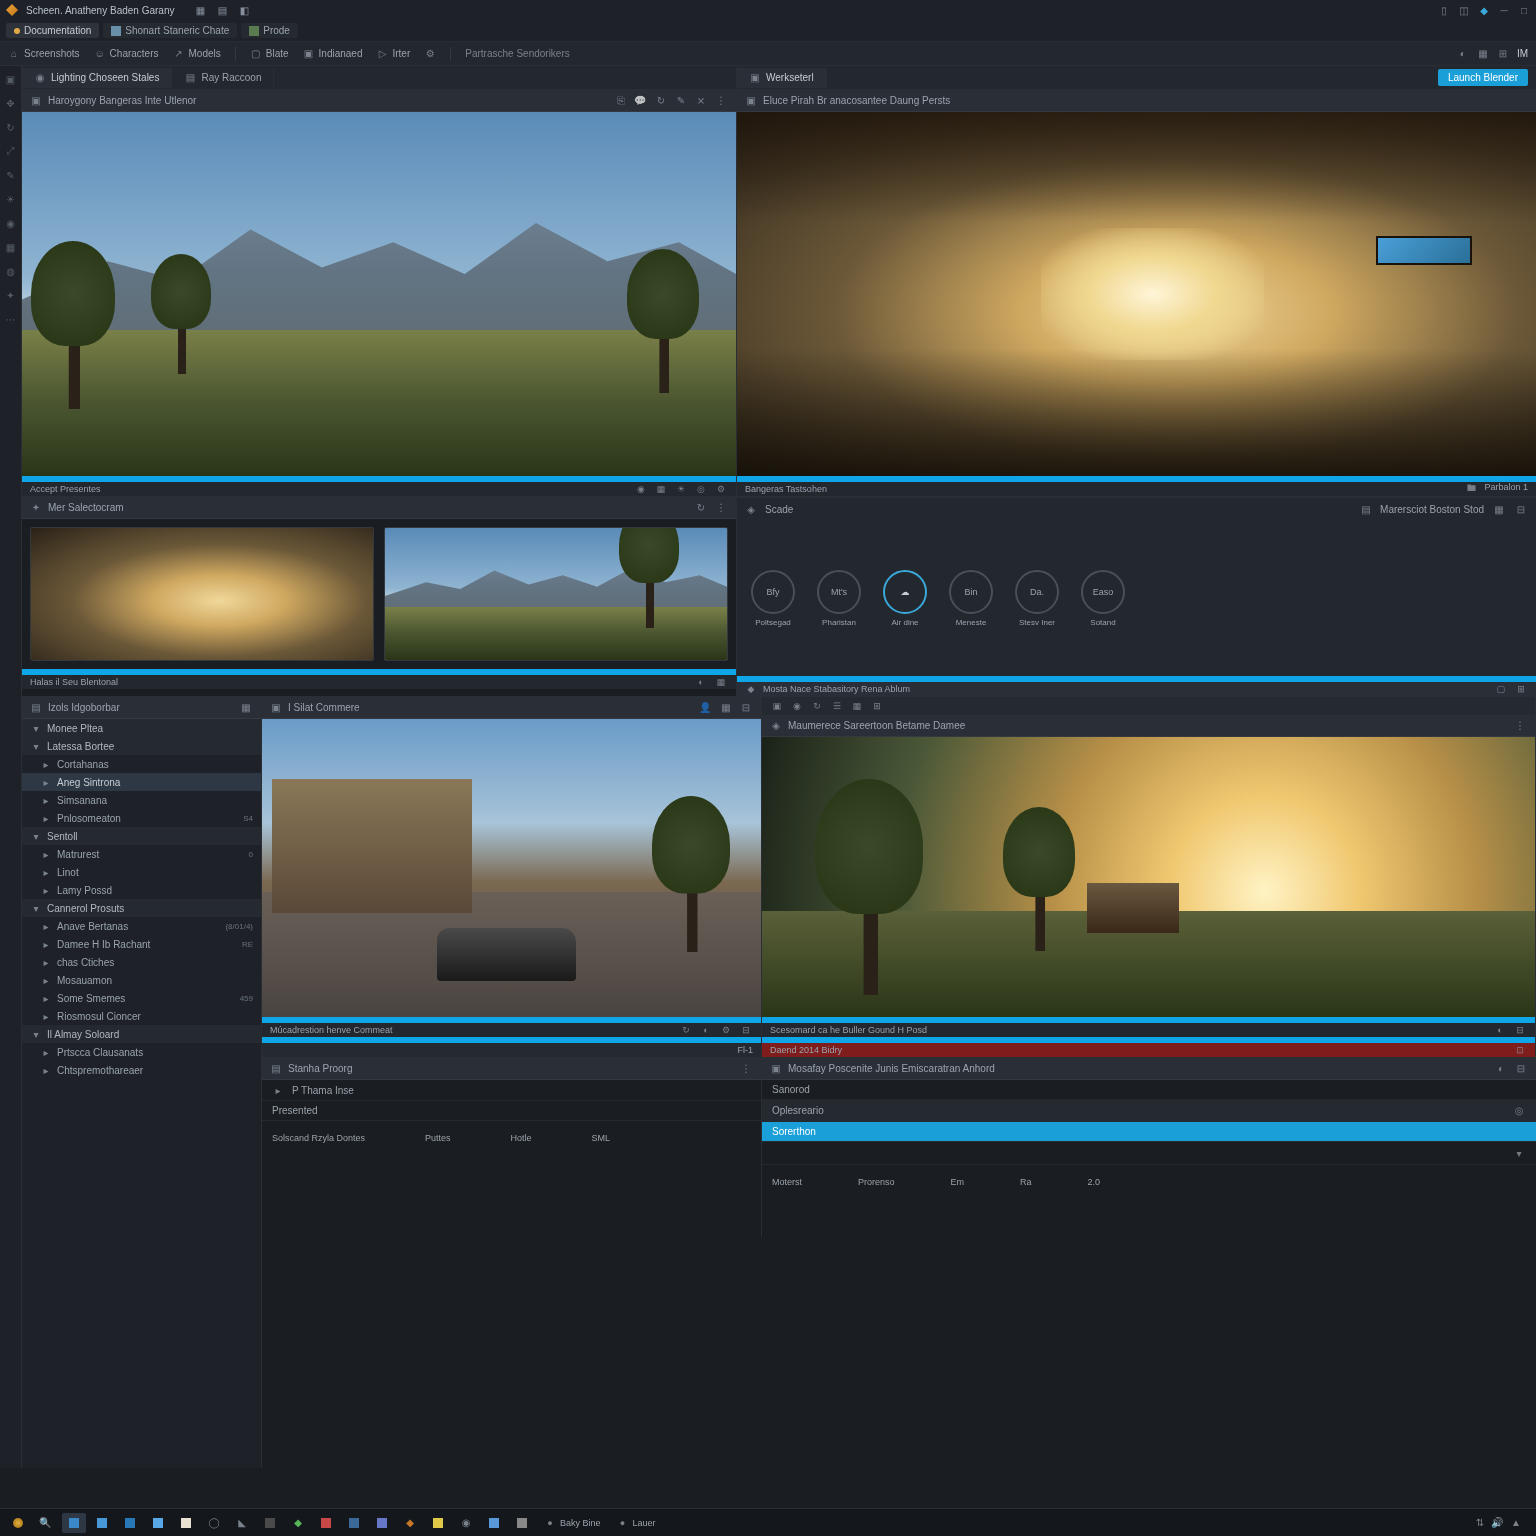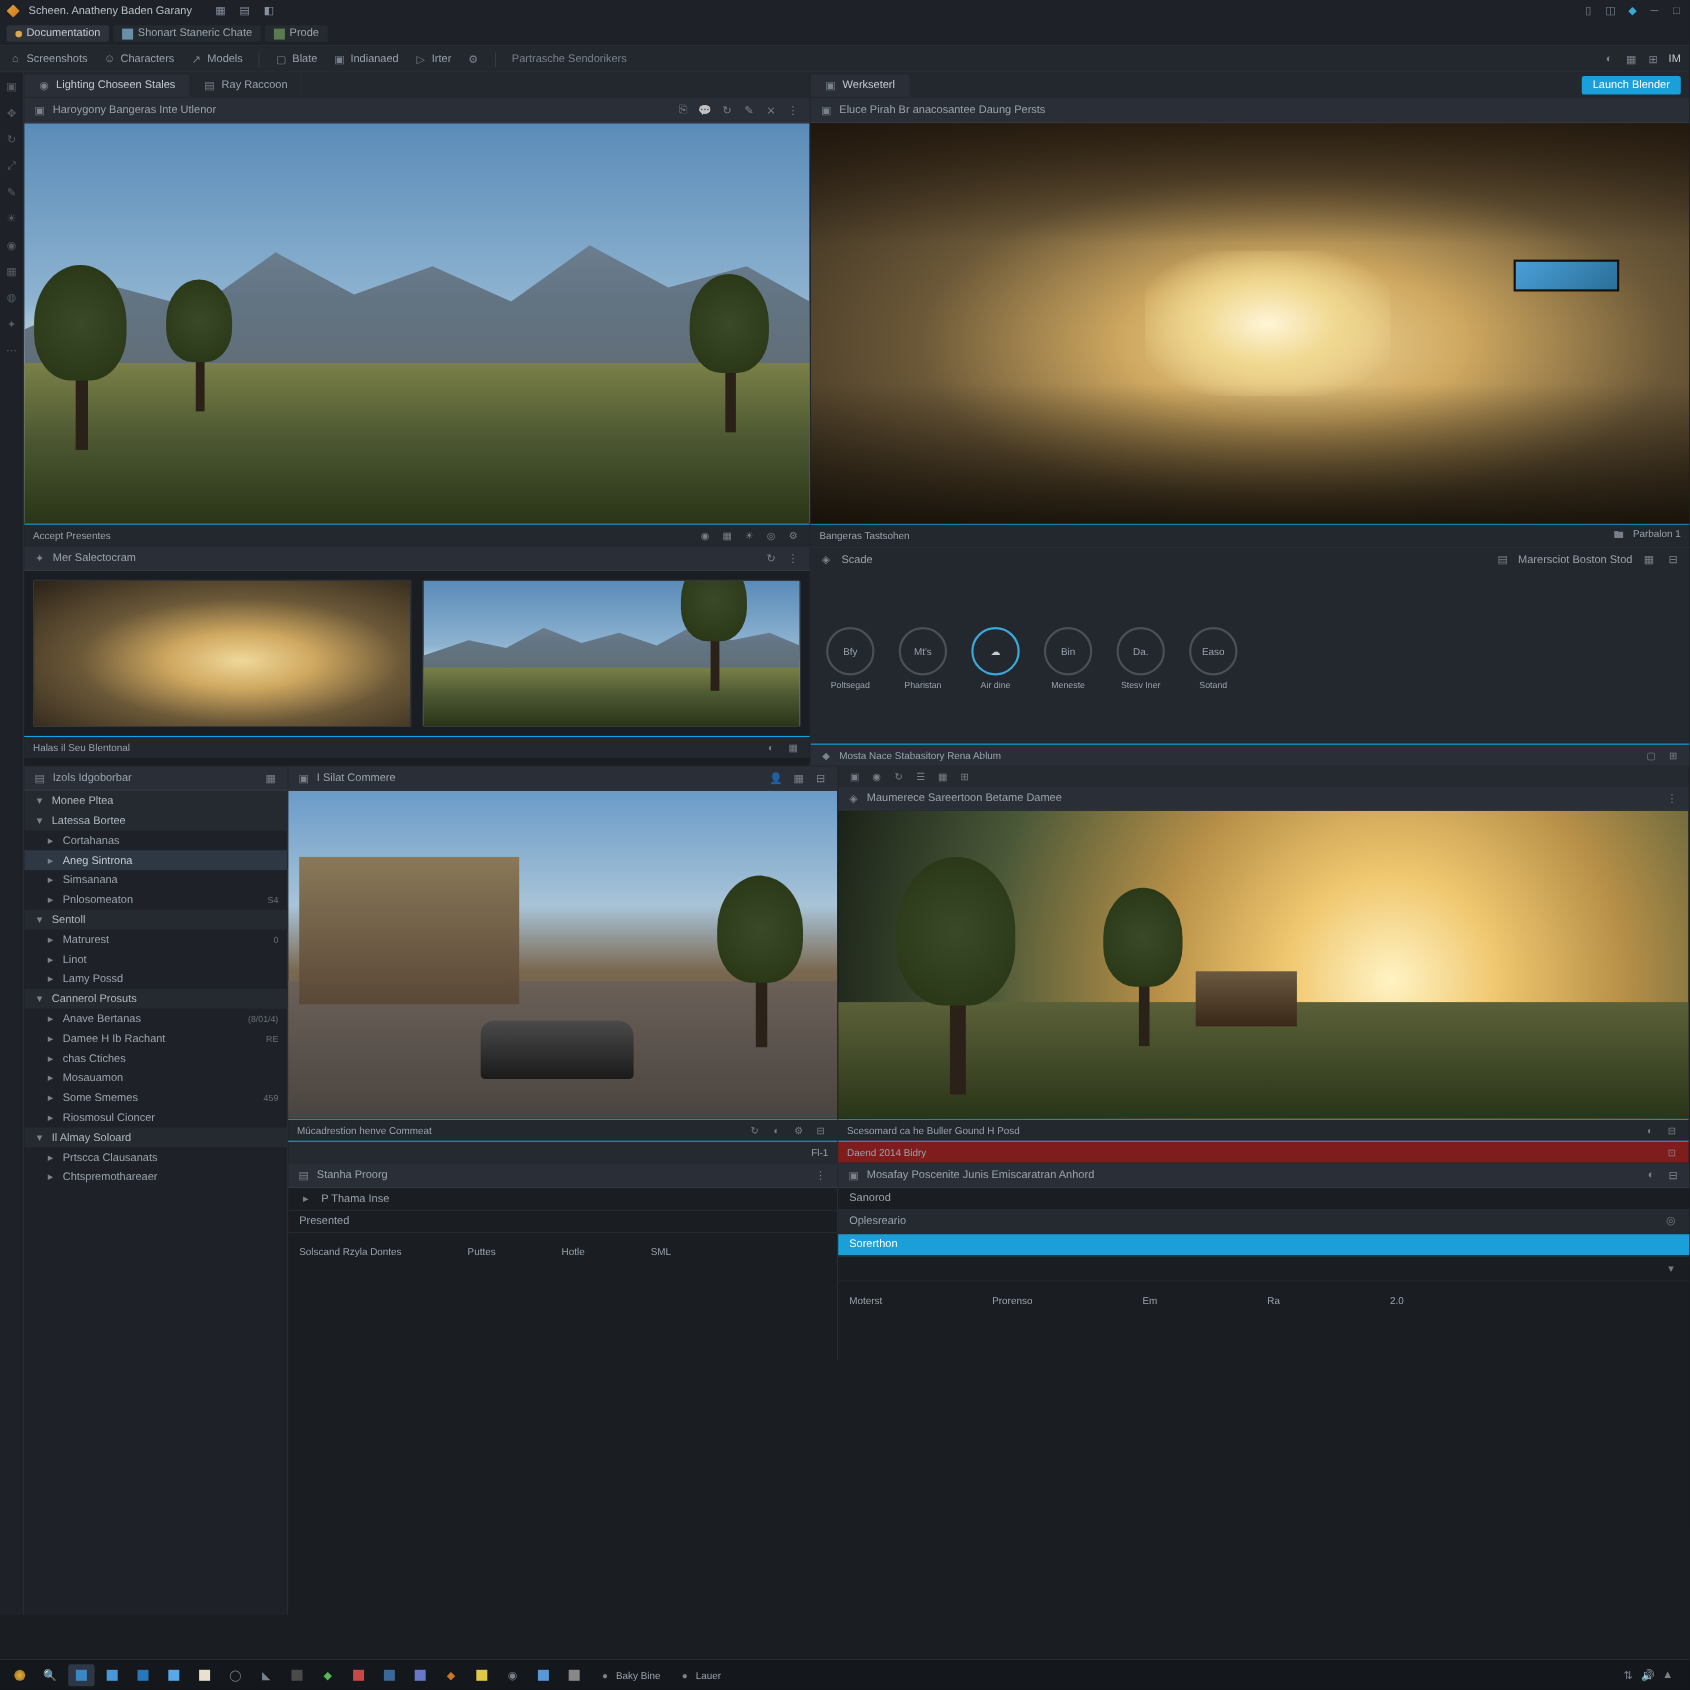--- a/index.html
+++ b/index.html
@@ -45,21 +45,21 @@
 .interior { background:radial-gradient(ellipse at 55% 55%,#f0d89a 0%,#cfa860 25%,#6b5838 55%,#2a2218 100%); }
 .sunset { background:radial-gradient(circle at 65% 55%,#fff3c4 0%,#f0c870 18%,#b89048 40%,#4a5838 70%,#1a2218 100%); }
 .street { background:linear-gradient(180deg,#6a9bc8 0%,#a8c4d8 35%,#7a6850 55%,#555048 100%); }
 
 .mtn { position:absolute; bottom:38%; left:0; right:0; height:35%; background:linear-gradient(180deg,#6b7a88 0%,#4a5862 100%); clip-path:polygon(0 70%,12% 40%,22% 55%,32% 15%,42% 45%,52% 25%,62% 50%,72% 10%,82% 40%,92% 25%,100% 50%,100% 100%,0 100%); opacity:.85; }
 .grass { position:absolute; bottom:0; left:0; right:0; height:40%; background:linear-gradient(180deg,#7a8048 0%,#4a5530 50%,#2a3518 100%); }
 .tree { position:absolute; bottom:30%; width:60px; height:120px; }
 .tree::before { content:''; position:absolute; bottom:0; left:45%; width:8px; height:50px; background:#2a2218; }
 .tree::after { content:''; position:absolute; top:0; left:0; right:0; height:75px; background:radial-gradient(circle,#3a4a28 0%,#2a3818 80%); border-radius:50% 50% 40% 40%; }
 
-.vfoot { height:20px; background:#23272e; display:flex; align-items:center; padding:0 8px; font-size:9px; border-top:1px solid #0ea5e9; }
+.vfoot { height:20px; background:#23272e; display:flex; align-items:center; padding:0 8px; font-size:9px; border-top:6px solid #0ea5e9; }
 .vfoot .r { margin-left:auto; display:flex; gap:6px; }
 
 .btn-primary { background:#1a9fd8; color:#fff; padding:3px 10px; border-radius:2px; cursor:pointer; font-size:10px; }
 
 .thumbs { display:flex; gap:10px; padding:8px; height:150px; }
 .thumb { flex:1; border:1px solid #343940; border-radius:2px; overflow:hidden; cursor:pointer; position:relative; }
 
 .row-presets { height:96px; background:#23272e; border-top:1px solid #2a2e35; display:flex; flex-direction:column; }
 .preset-head { height:22px; display:flex; align-items:center; padding:0 8px; gap:8px; }
 .preset-head .r { margin-left:auto; display:flex; gap:8px; align-items:center; }
@@ -583,21 +583,21 @@
             <div class="drow hl">
                 <span>Sorerthon</span>
               </div>
             <div class="drow">
                 <span></span>
                 <div style="margin-left:auto">
                   <span class="ibtn">▾</span>
                 </div>
               </div>
             <div style="height:8px"></div>
-            <div class="dcols" style="gap:100px">
+            <div class="dcols" style="gap:56px">
               <span>Moterst</span>
               <span>Prorenso</span>
               <span>Em</span>
               <span>Ra</span>
               <span>2.0</span>
             </div>
           </div>
         </div>
       </div>
     </div>

